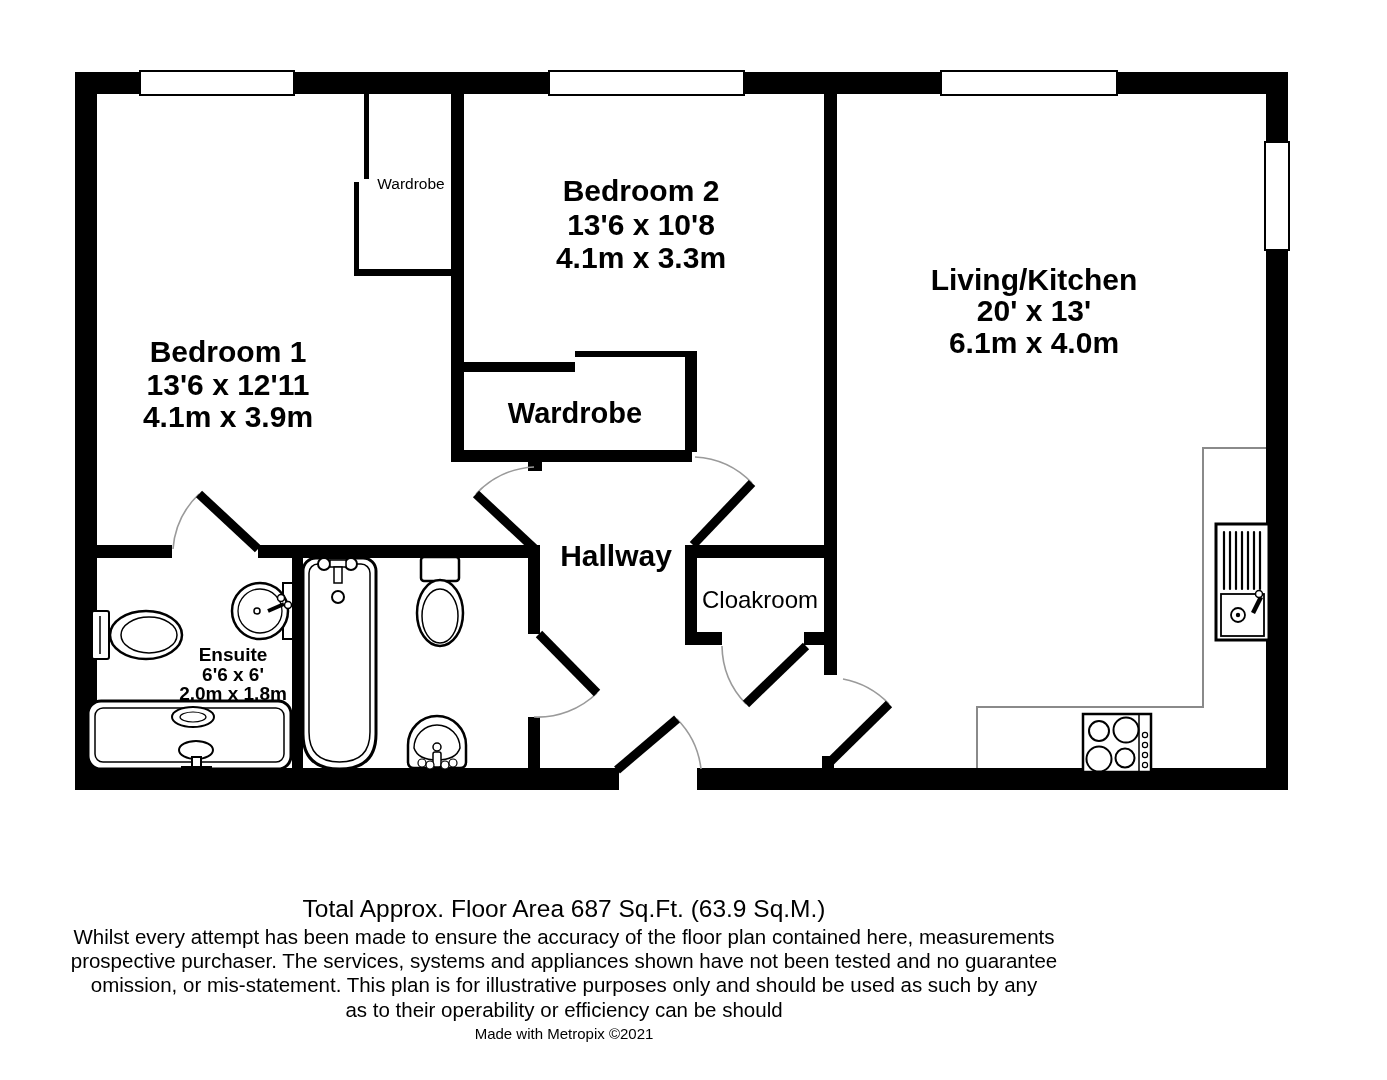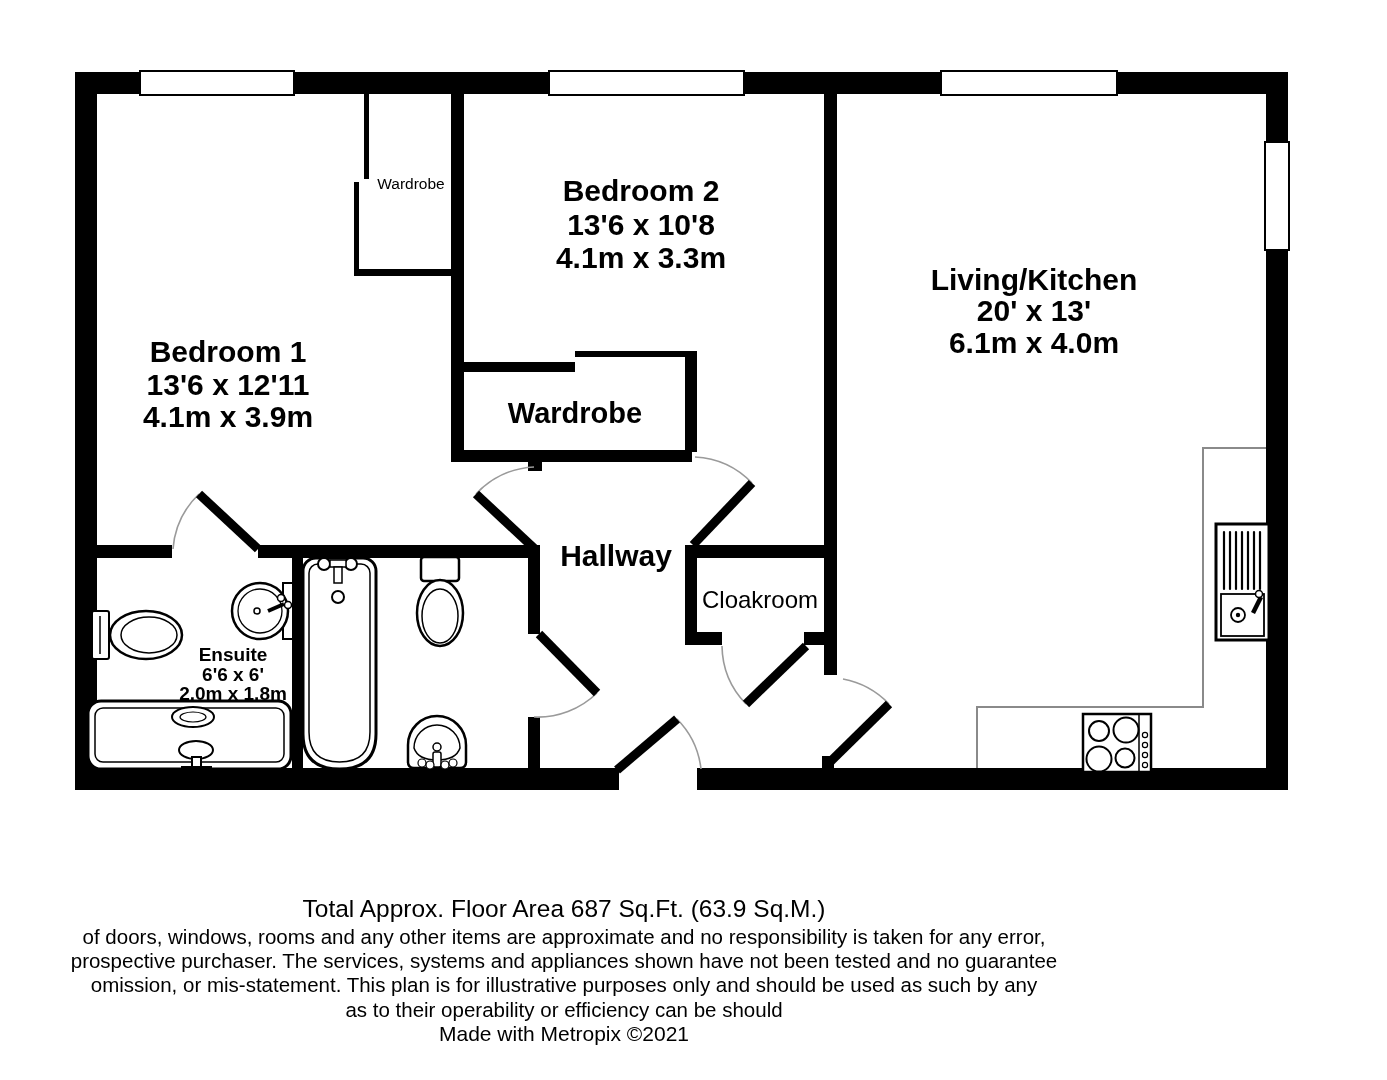--- a/index.html
+++ b/index.html
@@ -17,21 +17,21 @@
   .counter{fill:none;stroke:#8a8a8a;stroke-width:2;}
   text{fill:#000;text-anchor:middle;font-family:"Liberation Sans",sans-serif;}
   .rl{font-size:30px;font-weight:bold;}
   .rl-mid{font-size:29px;font-weight:bold;}
   .rl-cloak{font-size:24px;font-weight:normal;}
   .rl-sm{font-size:19px;font-weight:bold;}
   .rl-xs{font-size:15.5px;font-weight:normal;}
   .footer{position:absolute;top:896px;left:0;width:1128px;text-align:center;}
   .footer-area{font-size:24.5px;line-height:26px;margin-bottom:3px;}
   .footer-line{font-size:20.5px;line-height:24.2px;}
-  .footer-credit{font-size:21px;line-height:24.2px;}
+  .footer-credit{font-size:15px;line-height:24.2px;}
 </style>
 </head>
 <body>
 
 <svg width="1387" height="1080" viewBox="0 0 1387 1080">
 
   <path class="counter" d="M1266,448 H1203 V707 H977 V768"></path>
 
   <g>
     <rect class="wall" x="75" y="72" width="1213" height="22"></rect>
@@ -190,18 +190,18 @@
     <text class="rl-xs" x="411" y="189">Wardrobe</text>
 
     <text class="rl-sm" x="233" y="661">Ensuite</text>
     <text class="rl-sm" x="233" y="681">6'6 x 6'</text>
     <text class="rl-sm" x="233" y="700">2.0m x 1.8m</text>
   </g>
 </svg>
 
 <div class="footer">
   <div class="footer-area">Total Approx. Floor Area 687 Sq.Ft. (63.9 Sq.M.)</div>
-  <div class="footer-line">of doors, windows, rooms and any other items are approximate and no responsibility is taken for any error,</div>
+  <div class="footer-line">Whilst every attempt has been made to ensure the accuracy of the floor plan contained here, measurements</div>
   <div class="footer-line">prospective purchaser. The services, systems and appliances shown have not been tested and no guarantee</div>
   <div class="footer-line">omission, or mis-statement. This plan is for illustrative purposes only and should be used as such by any</div>
   <div class="footer-line">as to their operability or efficiency can be should</div>
   <div class="footer-credit">Made with Metropix ©2021</div>
 </div>
 
 </body></html>

